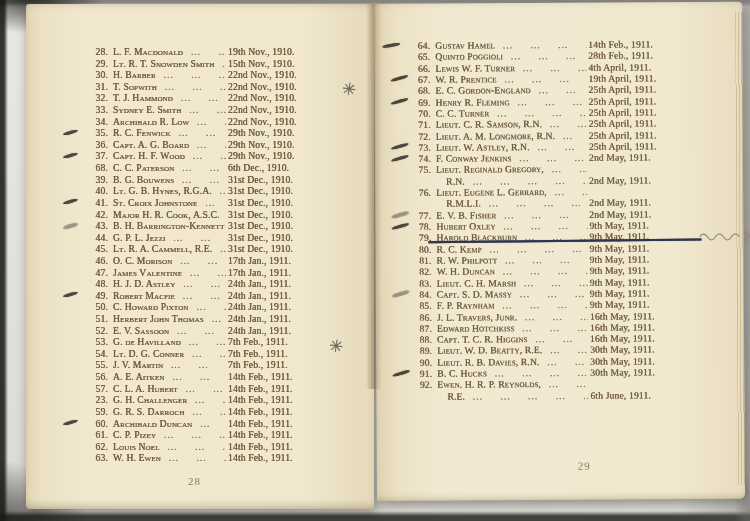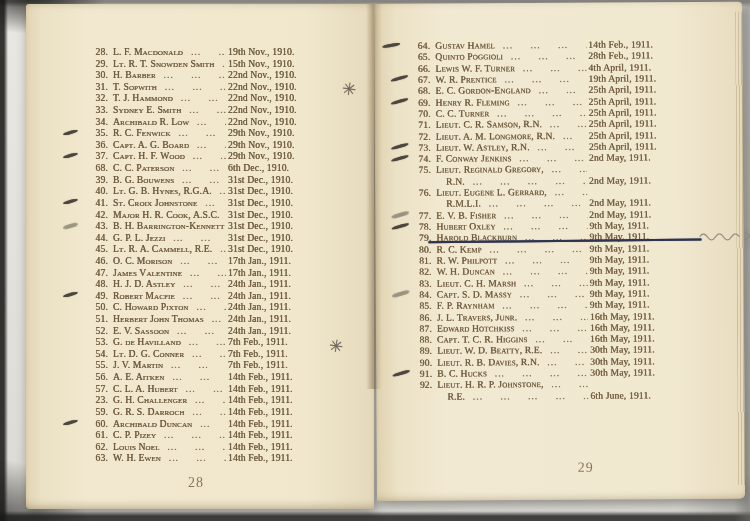--- a/index.html
+++ b/index.html
@@ -71,21 +71,21 @@
   .tick.tick-long{width:27px;left:-22px !important;transform:rotate(-10deg);}
   .tick.tick-light{opacity:.5;height:4px;filter:blur(.4px);}
   
   .ink-underline{
     position:absolute;left:23px;right:-4px;bottom:.5px;height:2px;
     background:var(--c-underline,#2e3450);box-shadow:0 0 .7px var(--c-underline,#2e3450);
     transform:rotate(-.25deg);
   }
   .squiggle{position:absolute;right:-64px;top:-1px;width:62px;height:14px;opacity:.85;}
   
-  .pageno{position:absolute;font-size:14px;color:var(--c-ink,#6f5a3c);opacity:.8;letter-spacing:1px;text-align:right;}
+  .pageno{position:absolute;font-size:11px;color:var(--c-ink,#6f5a3c);opacity:.8;letter-spacing:1px;text-align:right;}
   .pageno-left{left:162px;top:471px;font-family:Liberation Serif, serif;}
   .pageno-right{left:201px;top:457px;}
   
   .asterisk{
     position:absolute;color:var(--c-pencil,#57514a);opacity:.78;font-size:17px;line-height:1;
     font-family:"DejaVu Sans",sans-serif;transform:rotate(8deg);text-shadow:0 0 1px rgba(80,75,68,.6);
   }
   .asterisk-1{left:316px;top:77px;}
   .asterisk-2{left:303px;top:334px;}
 </style>
@@ -647,21 +647,21 @@
             <span class="num">91.</span>
             <span class="name">
               <span class="nm">B. C. Hucks</span>
               <span class="lead"> ...   ...   ...   ...   ...   ...   ...   ...  </span>
             </span>
             <span class="date">30th May, 1911.</span>
           </div>
           <div class="row">
             <span class="num">92.</span>
             <span class="name">
-              <span class="nm">Lieut. H. R. P. Johnstone,</span>
+              <span class="nm">Ewen. H. R. P. Reynolds,</span>
               <span class="lead"> ...   ...   ...   ...   ...   ...   ...   ...  </span>
             </span>
             <span class="date"></span>
           </div>
           <div class="row cont">
             <span class="num"></span>
             <span class="name">
               <span class="nm">R.E.</span>
               <span class="lead"> ...   ...   ...   ...   ...   ...   ...   ...  </span>
             </span>

